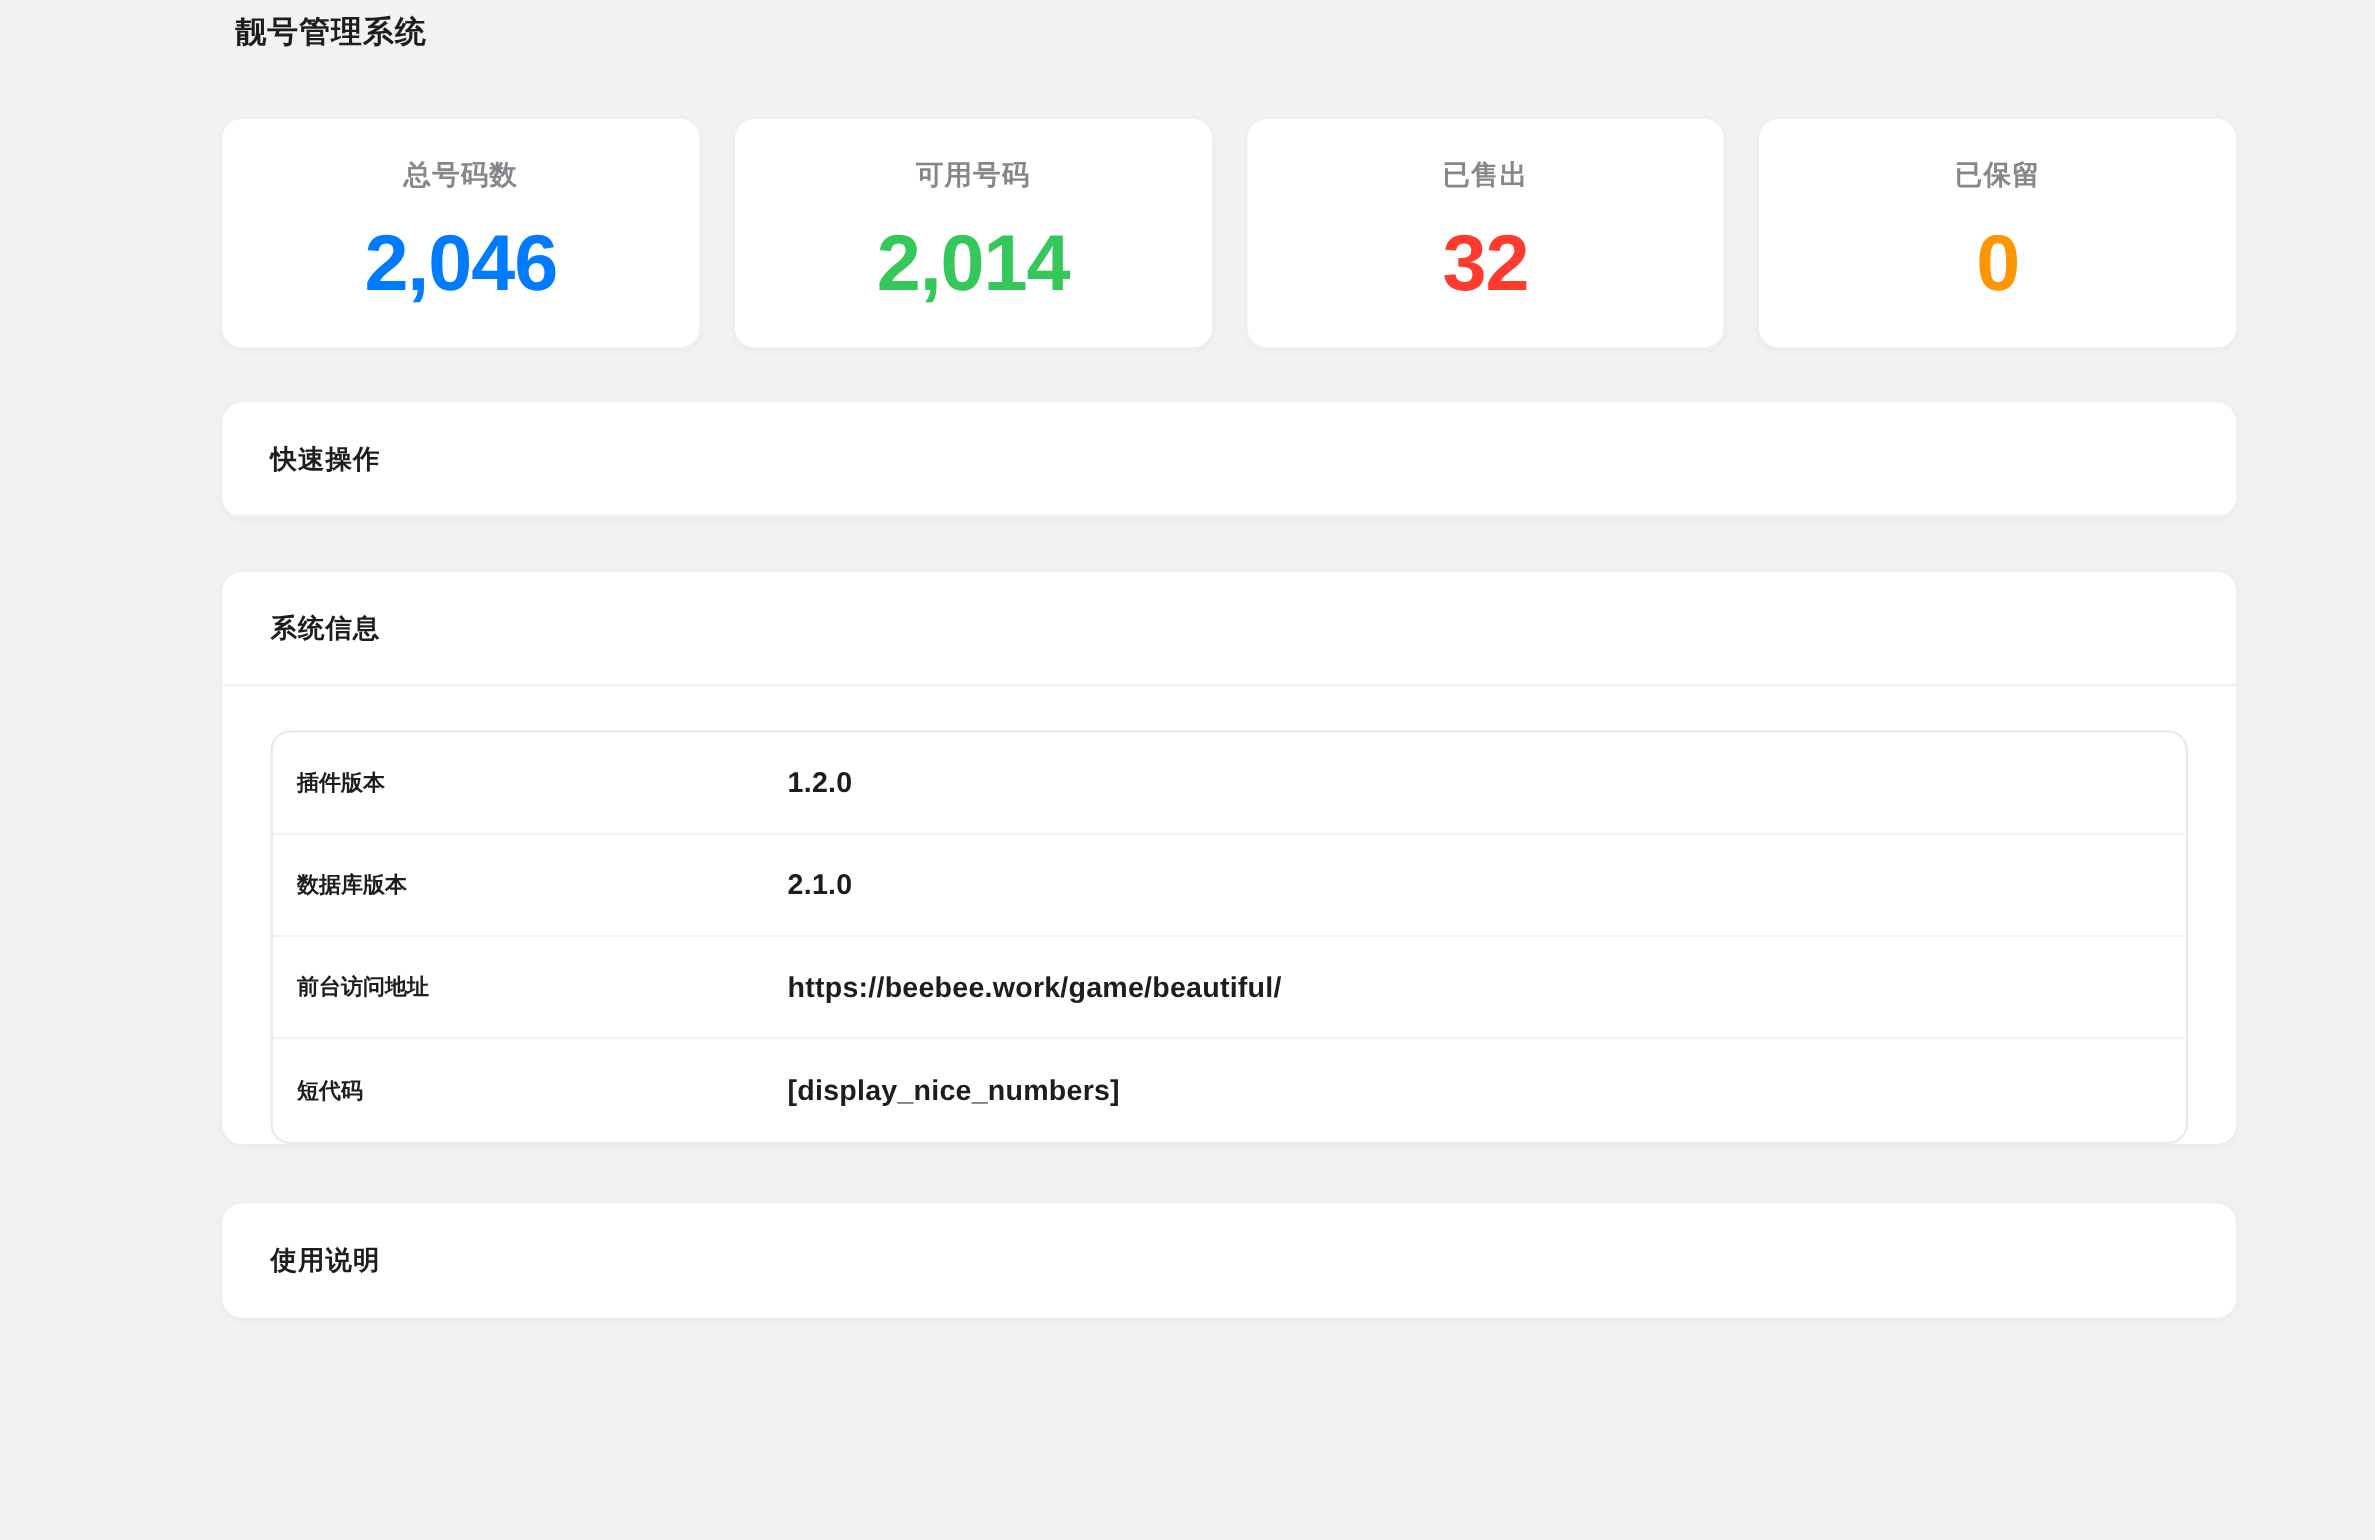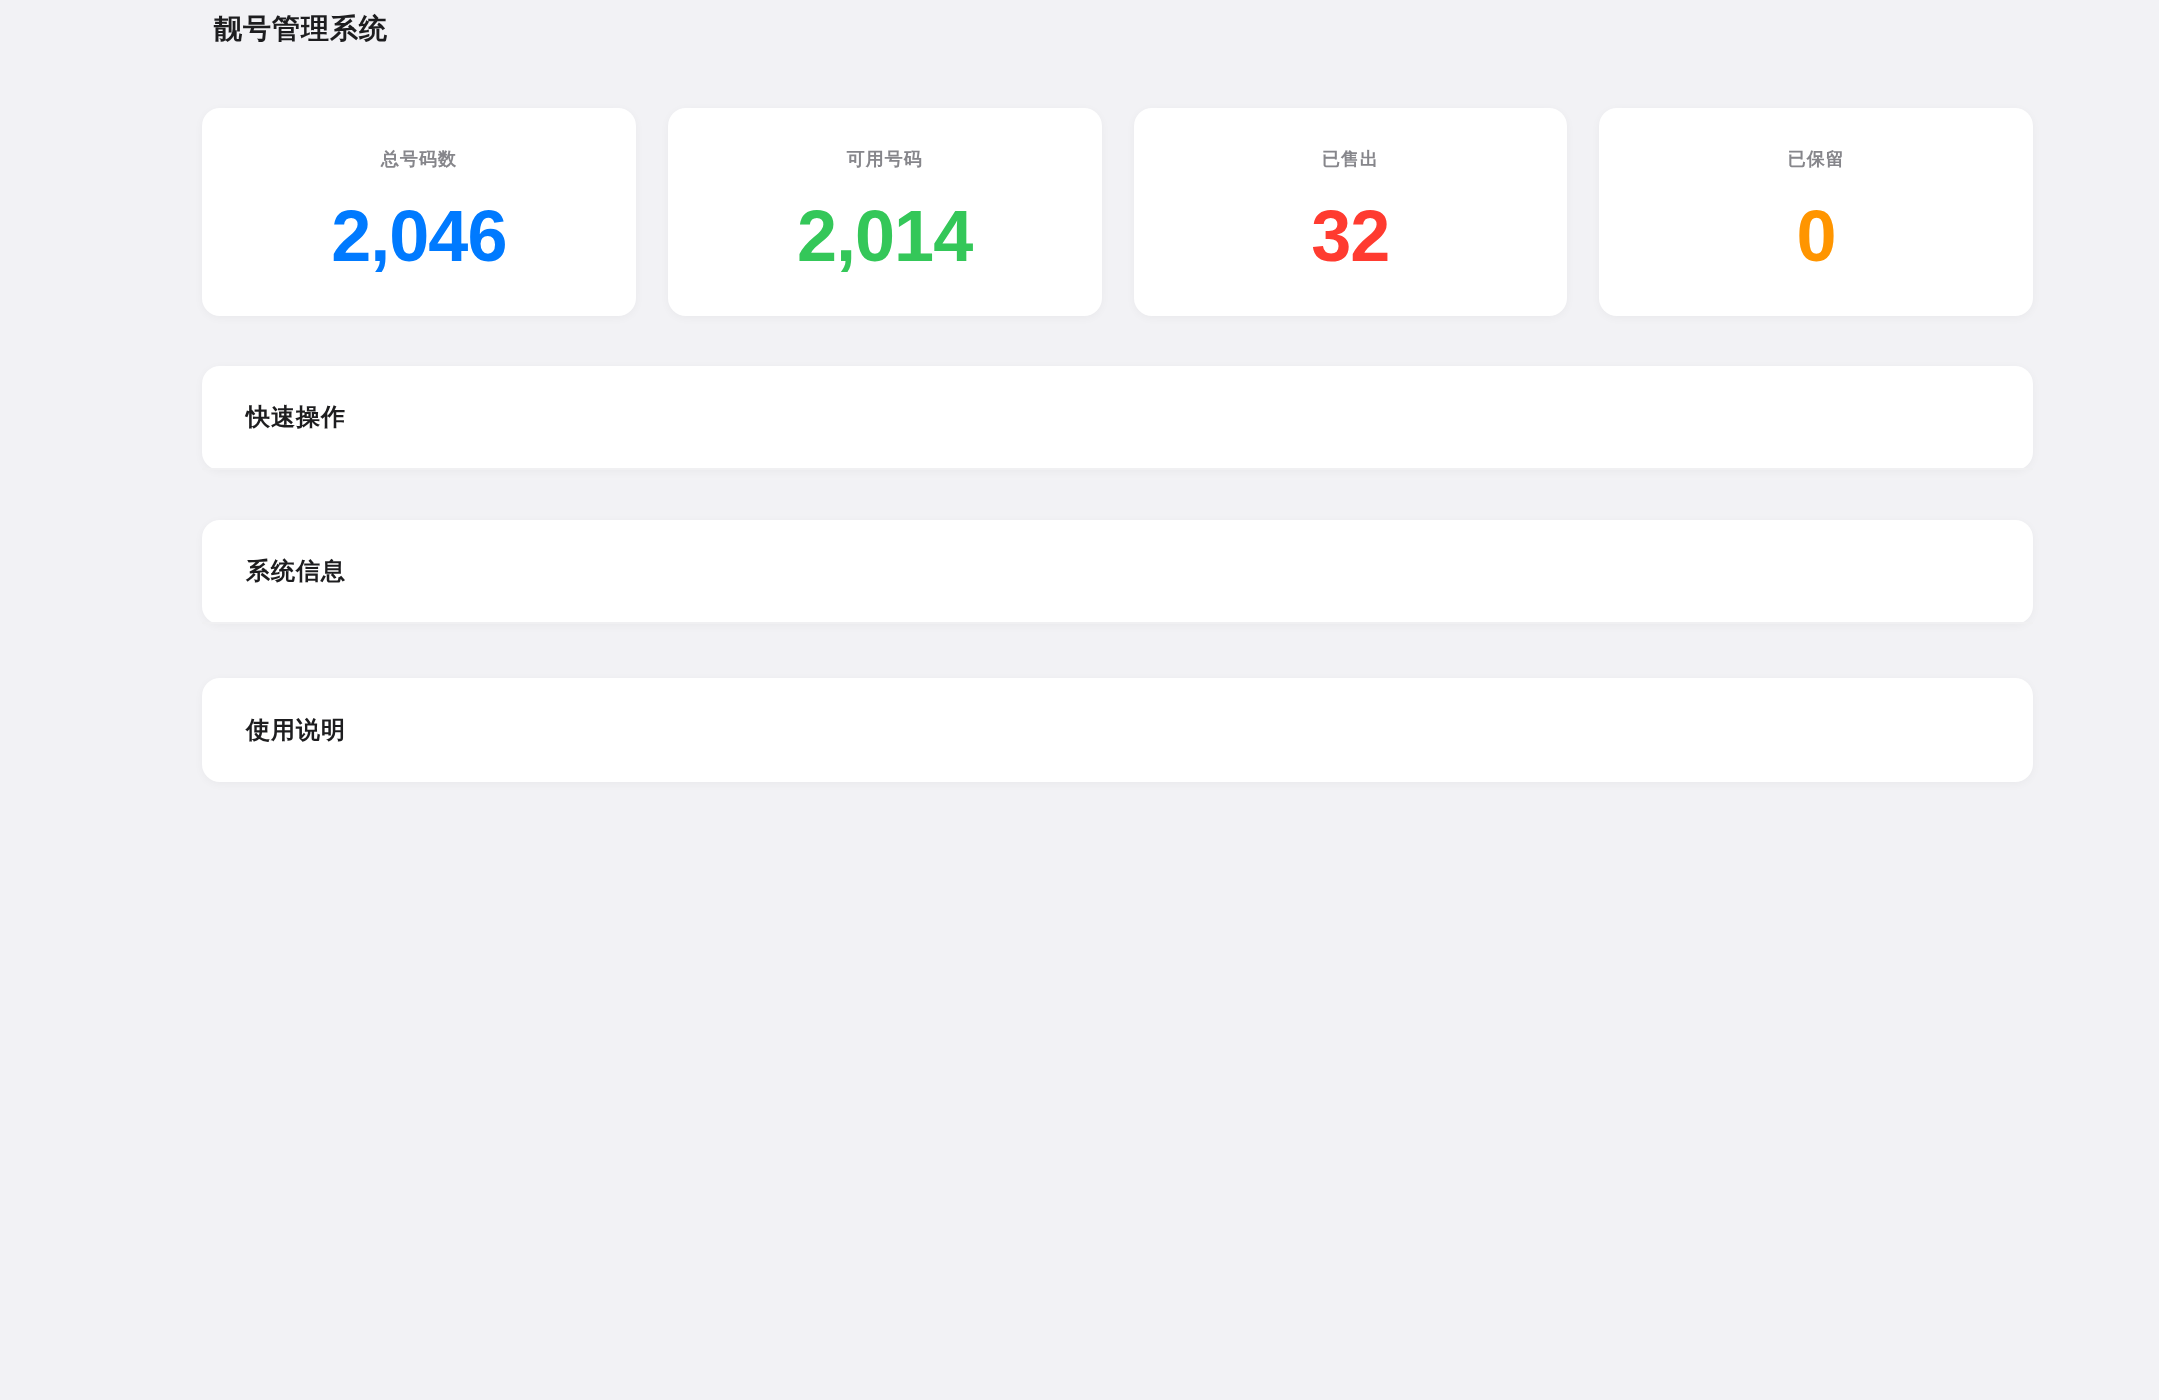--- a/index.html
+++ b/index.html
@@ -35,21 +35,21 @@
     height: 208px;
     background: #ffffff;
     border-radius: 18px;
     box-shadow: 0 2px 10px rgba(0,0,0,0.04);
     display: flex;
     flex-direction: column;
     align-items: center;
     justify-content: center;
   }
   .stat-label {
-    font-size: 18px;
+    font-size: 25px;
     font-weight: 600;
     color: #86868b;
     letter-spacing: 1px;
   }
   .stat-value {
     margin-top: 24px;
     font-size: 72px;
     font-weight: 700;
     letter-spacing: -1px;
   }
@@ -150,19 +150,37 @@
       <div class="stat-value" style="color: rgb(255, 149, 0);">0</div>
     </div>
   </div>
 
   <div class="panel">
     <div class="panel-header">快速操作</div>
   </div>
 
   <div class="panel">
     <div class="panel-header">系统信息</div>
+    <div class="sys-table">
+      <div class="sys-row">
+        <div class="sys-row-label">插件版本</div>
+        <div class="sys-row-value">1.2.0</div>
+      </div>
+      <div class="sys-row">
+        <div class="sys-row-label">数据库版本</div>
+        <div class="sys-row-value">2.1.0</div>
+      </div>
+      <div class="sys-row">
+        <div class="sys-row-label">前台访问地址</div>
+        <div class="sys-row-value">https://beebee.work/game/beautiful/</div>
+      </div>
+      <div class="sys-row">
+        <div class="sys-row-label">短代码</div>
+        <div class="sys-row-value">[display_nice_numbers]</div>
+      </div>
+    </div>
   </div>
 
   <div class="panel panel-usage">
     <div class="panel-header">使用说明</div>
   </div>
 
 </div>
 
 </body></html>

